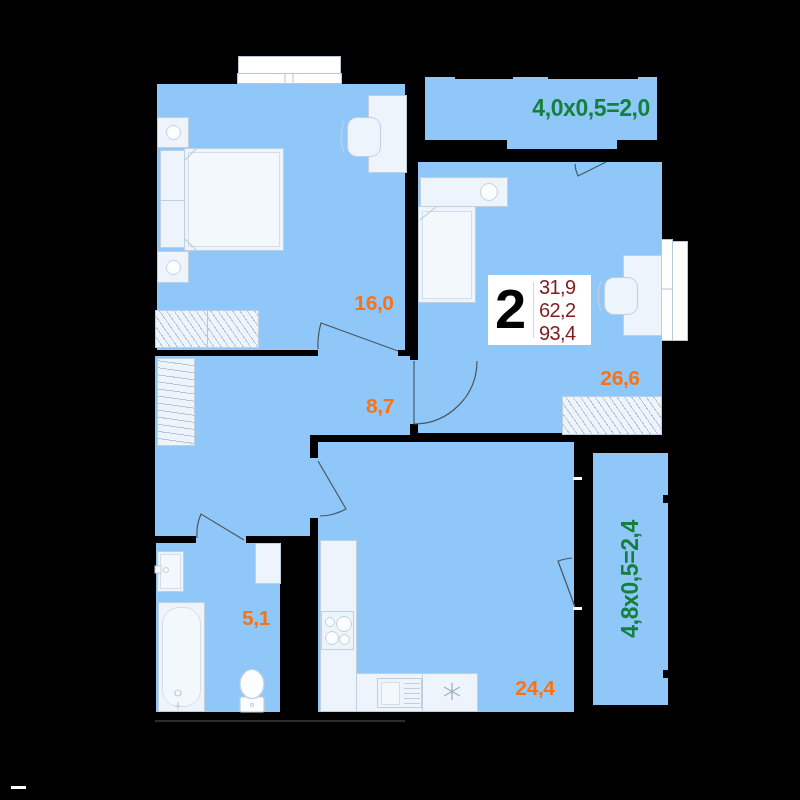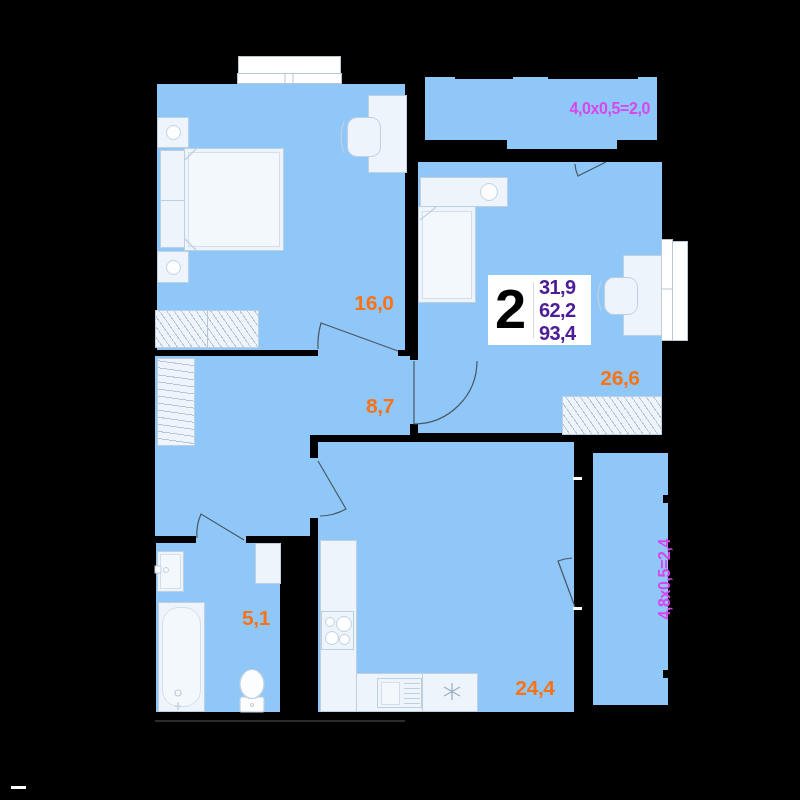--- a/index.html
+++ b/index.html
@@ -9,29 +9,29 @@
   .furn{position:absolute;background:#edf4fb;border:1px solid #c0cfdf;box-sizing:border-box;}
   .inner{position:absolute;background:#f3f8fd;border:1px solid #d4dee9;box-sizing:border-box;}
   .wind{position:absolute;background:#ffffff;border:1px solid #b9c6d6;box-sizing:border-box;}
   .tick{position:absolute;background:#000;}
   .circ{position:absolute;border:1px solid #c0cfdf;border-radius:50%;background:#fbfdfe;box-sizing:border-box;}
   .hatch{background-image:repeating-linear-gradient(55deg,transparent 0 5px,#b7c5d5 5px 6px);}
   .hatch2{background-image:repeating-linear-gradient(8deg,transparent 0 6px,#b7c5d5 6px 7px);}
   .lbl{position:absolute;font-weight:bold;font-size:21px;color:#f97316;letter-spacing:-0.4px;
        text-align:center;}
   .balc-lbl{position:absolute;display:flex;align-items:center;justify-content:center;
-       font-weight:bold;font-size:16px;color:#d946ef;letter-spacing:-0.4px;padding-left:34px;}
+       font-weight:bold;font-size:23px;color:#15803d;letter-spacing:-0.4px;}
   .balc-lbl.top{justify-content:flex-end;padding-right:7px;box-sizing:border-box;}
   .balc-lbl.vert span{writing-mode:vertical-rl;transform:rotate(180deg);}
   .infobox{position:absolute;left:488px;top:275px;width:103px;height:70px;background:#fff;
        display:flex;align-items:stretch;}
   .infobox .big2{width:45px;font-weight:bold;font-size:56px;line-height:68px;text-align:center;color:#000;}
   .infobox .divider{width:1px;background:#d8d8d8;margin:7px 0 7px 0;}
   .infobox .areas{display:flex;flex-direction:column;justify-content:center;padding-left:5px;}
-  .infobox .areas span{font-weight:bold;font-size:20px;line-height:23px;color:#4c1d95;letter-spacing:-0.6px;}
+  .infobox .areas span{font-weight:normal;font-size:20px;line-height:23px;color:#7f1d1d;letter-spacing:-0.6px;}
   svg.overlay{position:absolute;left:0;top:0;pointer-events:none;}
   .dash{position:absolute;background:#fff;}
   .faint{position:absolute;background:#2d2d2d;}
 </style>
 </head>
 <body>
 
 <div class="plan">
 
   <div class="room" style="left:157px;top:84px;width:248px;height:266px;"></div>

